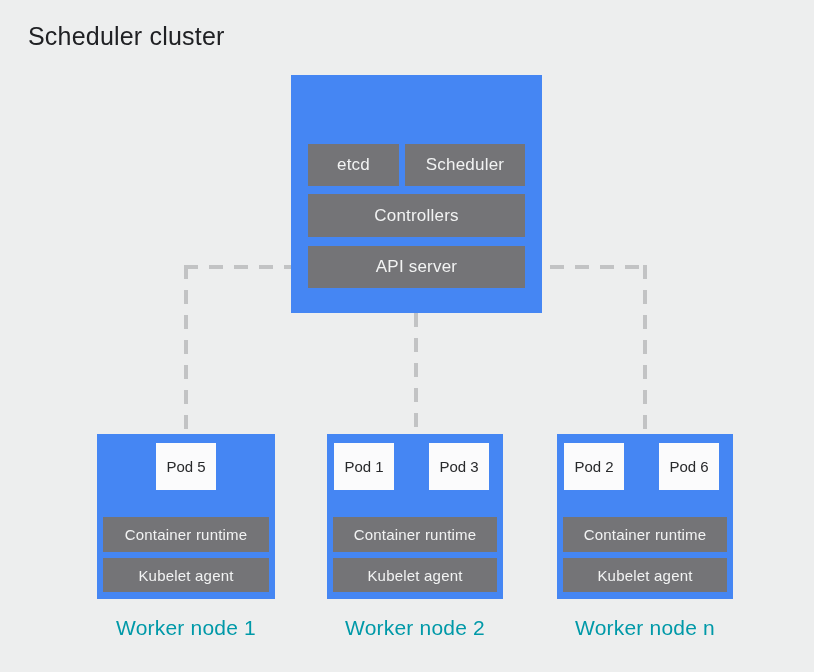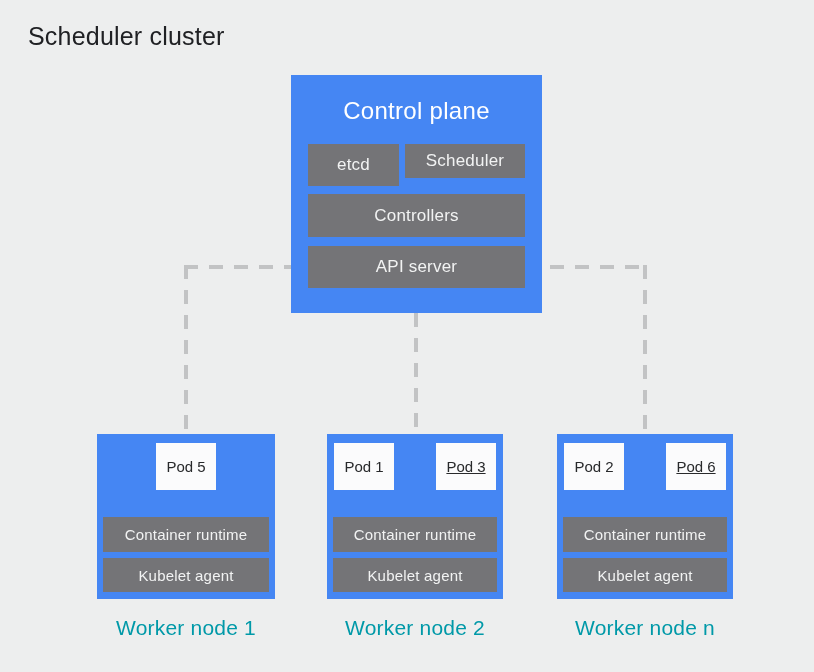--- a/index.html
+++ b/index.html
@@ -65,21 +65,21 @@
     position: absolute;
     background: var(--color-gray);
     color: var(--color-box_text);
     display: flex;
     align-items: center;
     justify-content: center;
     font-size: 17px;
     letter-spacing: 0.2px;
   }
   .cp-etcd        { left: 17px;  top: 69px;  width: 91px;  height: 42px; }
-  .cp-scheduler   { left: 114px; top: 69px;  width: 120px; height: 34px; }
+  .cp-scheduler   { left: 114px; top: 69px;  width: 120px; height: 42px; }
   .cp-controllers { left: 17px;  top: 119px; width: 217px; height: 43px; }
   .cp-apiserver   { left: 17px;  top: 171px; width: 217px; height: 42px; }
 
   
   .worker-node {
     position: absolute;
     top: 434px;
     height: 165px;
     background: var(--color-blue);
   }
@@ -93,21 +93,21 @@
     width: 60px; height: 47px;
     background: var(--color-pod_bg);
     color: var(--color-pod_text);
     display: flex;
     align-items: center;
     justify-content: center;
     font-size: 15px;
   }
   .pod.single { left: 59px; }
   .pod.left   { left: 7px; }
-  .pod.right  { left: 109px; text-decoration: underline; }
+  .pod.right  { left: 102px; }
 
   .node-comp {
     position: absolute;
     left: 6px; right: 6px;
     height: 35px;
     font-size: 15px;
     text-align: center;
   }
   .comp-runtime { top: 83px; }
   .comp-kubelet { top: 124px; height: 34px; }
@@ -132,21 +132,20 @@
 
   <div class="diagram-title">Scheduler cluster</div>
 
   <div class="dash h" style="left:184px; top:265px; width:124px;"></div>
   <div class="dash v" style="left:184px; top:265px; height:169px;"></div>
   <div class="dash h" style="left:525px; top:265px; width:122px;"></div>
   <div class="dash v" style="left:643px; top:265px; height:169px;"></div>
   <div class="dash v" style="left:414px; top:313px; height:121px;"></div>
 
   <div class="control-plane">
-    <div class="cp-title">Control plane</div>
     <div class="gray-box cp-etcd">etcd</div>
     <div class="gray-box cp-scheduler">Scheduler</div>
     <div class="gray-box cp-controllers">Controllers</div>
     <div class="gray-box cp-apiserver">API server</div>
   </div>
 
   <div class="worker-node node-1">
     <div class="pod single">Pod 5</div>
     <div class="gray-box node-comp comp-runtime">Container runtime</div>
     <div class="gray-box node-comp comp-kubelet">Kubelet agent</div>

